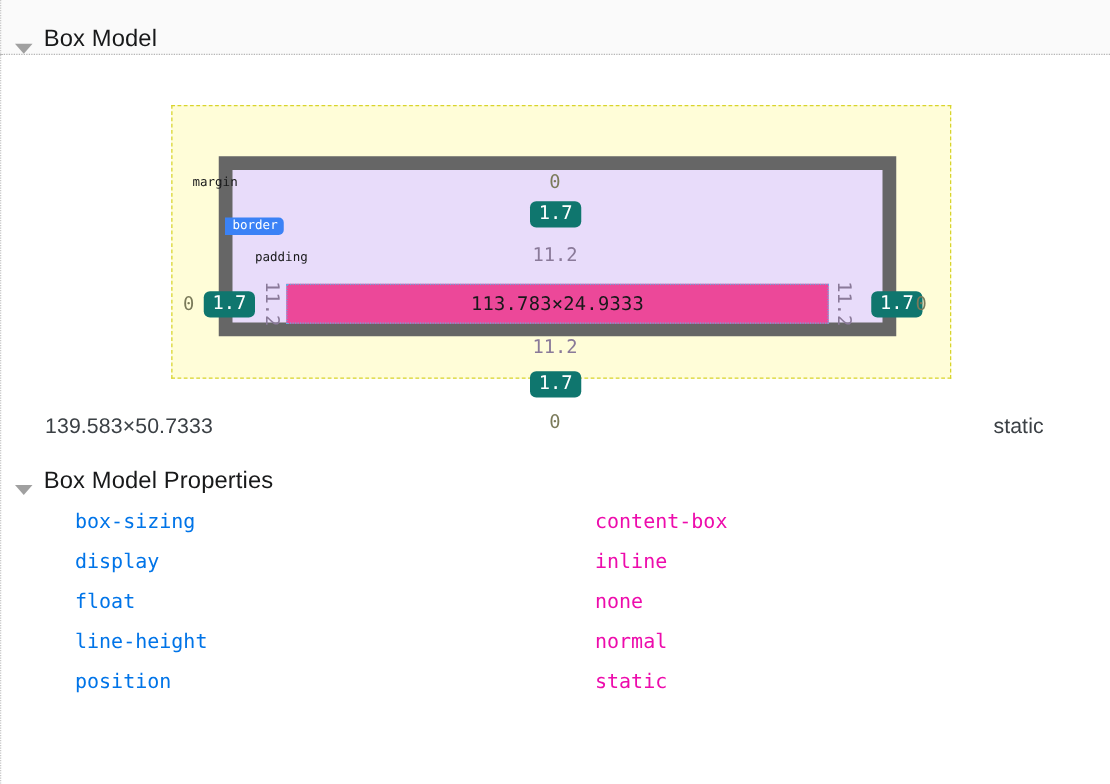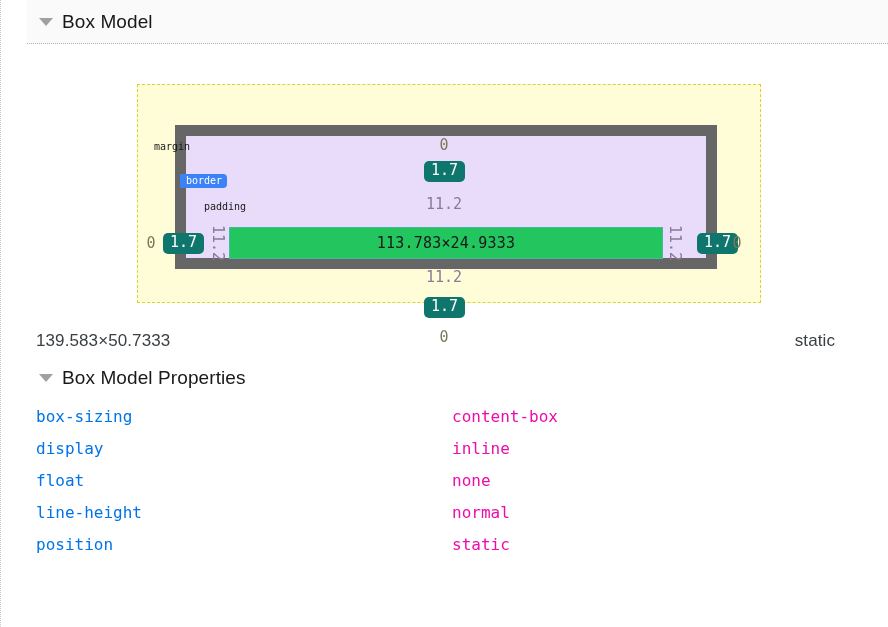--- a/index.html
+++ b/index.html
@@ -12,28 +12,27 @@
     height: 627px;
     font-family: "Liberation Sans", sans-serif;
     color: #18191a;
     overflow: hidden;
     position: relative;
   }
 
   
   .section-header {
     display: flex;
-    align-items: center;
+    align-items: flex-end;
     height: 44px;
     box-sizing: border-box;
     padding-left: 12px;
     background: #fafafa;
     border-bottom: 1px dotted #b5b5b5;
     user-select: none;
-    margin-left: 27px;
   }
   .section-header.plain {
     background: #ffffff;
     border-bottom: none;
     height: 36px;
     padding-left: 12px;
   }
   .twisty {
     width: 0;
     height: 0;
@@ -82,21 +81,21 @@
     width: 520px;
     height: 122px;
     background: #e8dcfa;
   }
   
   .bm-content {
     left: 229px;
     top: 183px;
     width: 434px;
     height: 32px;
-    background: #22c55e;
+    background: #ec4899;
     border: 1px dotted #6aa9e0;
     display: flex;
     align-items: center;
     justify-content: center;
   }
   .bm-content-label {
     font-family: "DejaVu Sans Mono", "Liberation Mono", monospace;
     font-size: 15px;
     color: #18191a;
     letter-spacing: 0.2px;
@@ -178,20 +177,21 @@
     height: 38px;
     font-size: 17px;
     color: #3b4045;
   }
   .summary-dims { letter-spacing: 0.1px; }
   .summary-position { letter-spacing: 0.1px; }
 
   
   .props {
     margin-top: 4px;
+    margin-left: 24px;
   }
   .prop-row {
     display: flex;
     align-items: center;
     height: 32px;
     font-family: "DejaVu Sans Mono", "Liberation Mono", monospace;
     font-size: 16px;
   }
   .prop-name {
     color: #0074e8;

